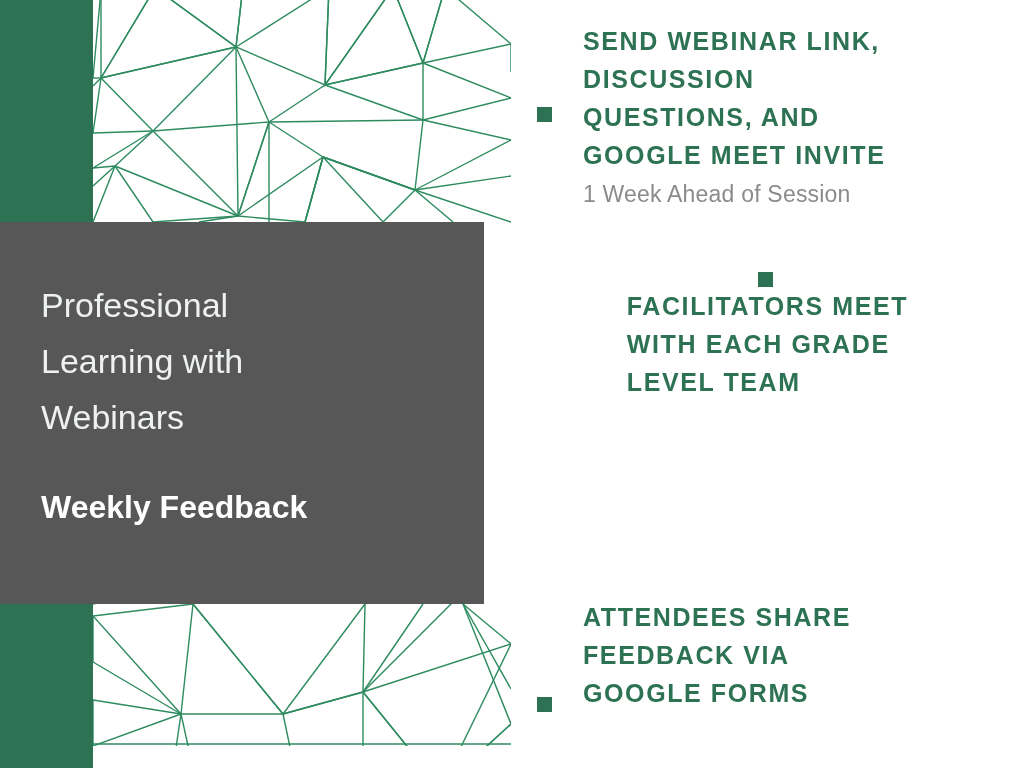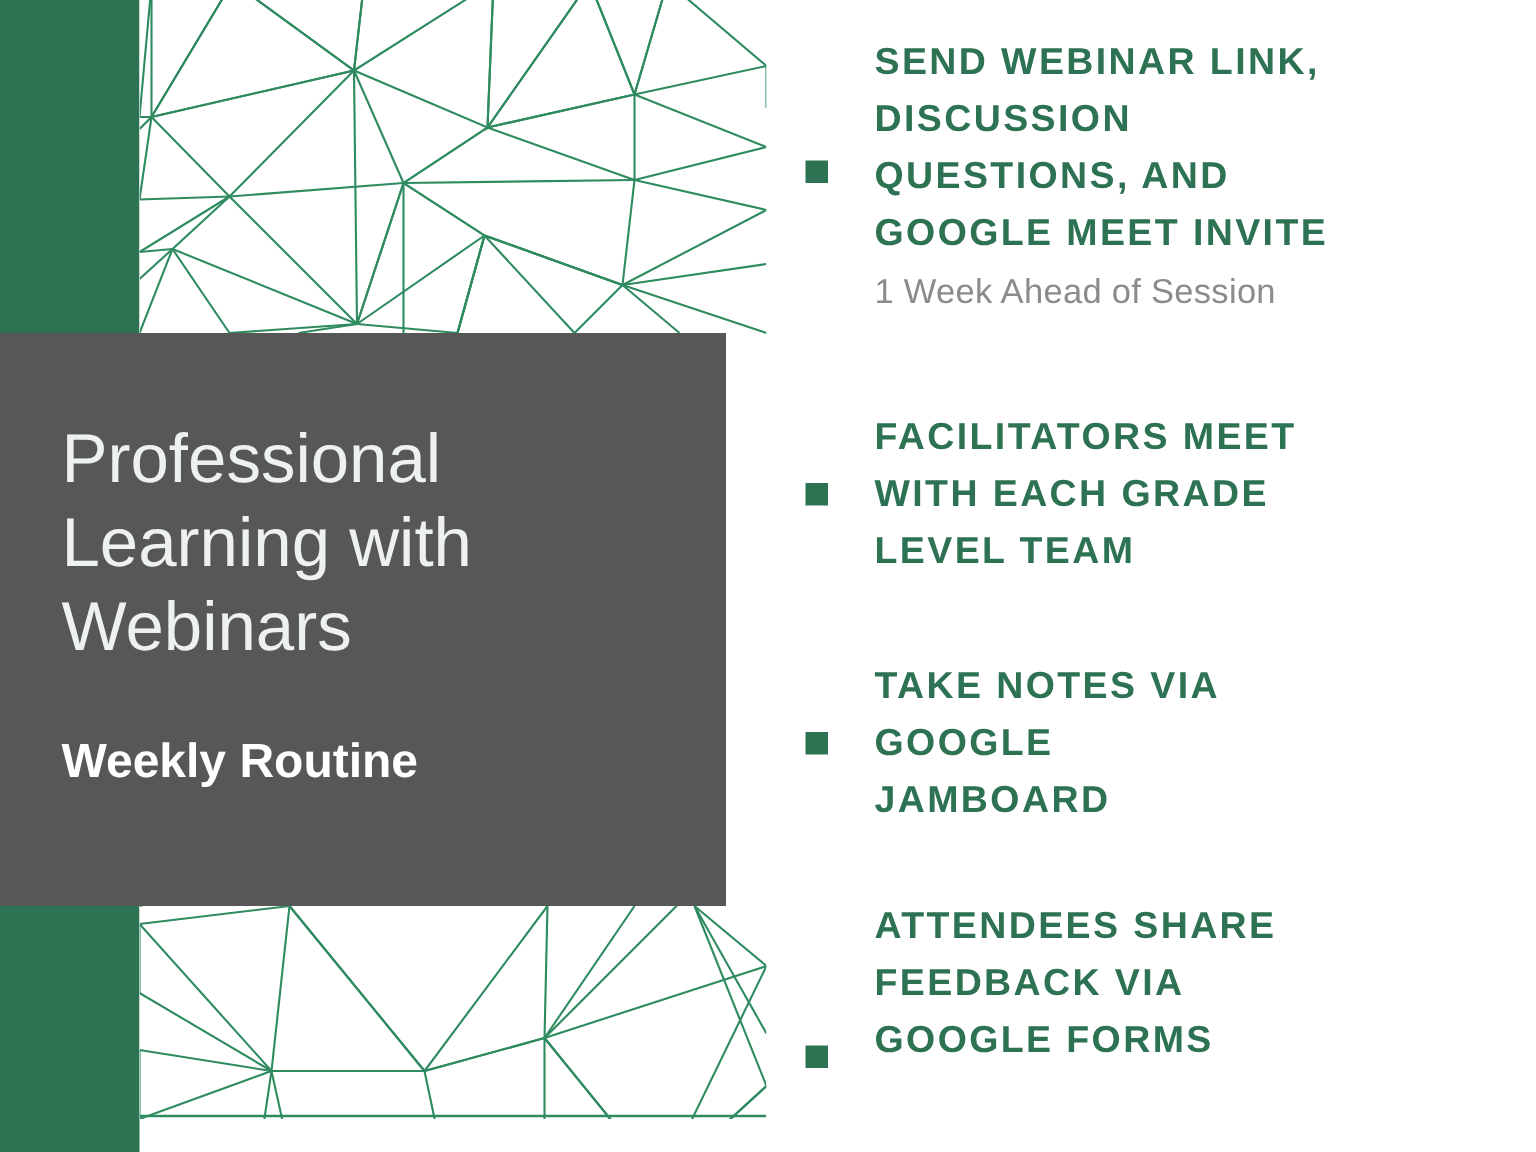--- a/index.html
+++ b/index.html
@@ -54,21 +54,21 @@
     top: 222px;
     width: 484px;
     height: 382px;
     background: #575757;
     box-sizing: border-box;
     padding: 55px 40px 0 41px;
   }
 
   .title-card-heading {
     color: #eef2ee;
-    font-size: 46px;
+    font-size: 34px;
     line-height: 56px;
     font-weight: 300;
     letter-spacing: 0px;
     margin: 0;
     white-space: pre-line;
     max-width: 400px;
   }
 
   .title-card-subheading {
     color: #ffffff;
@@ -124,21 +124,21 @@
     color: #8b8b8b;
     font-size: 23px;
     line-height: 24px;
     font-weight: 400;
     letter-spacing: 0.2px;
     margin: 8px 0 0 0;
   }
 
   
   #bullet-0 { top: 22px; }
-  #bullet-1 { top: 272px; }
+  #bullet-1 { top: 272px; flex-direction: column; }
   #bullet-2 { top: 438px; }
   #bullet-3 { top: 598px; align-items: flex-end; }
 </style>
 </head>
 <body>
 
 <div id="slide">
 
   <div class="green-bar"></div>
 
@@ -245,21 +245,21 @@
       </g>
 
       <line x1="0" y1="744" x2="418" y2="744" stroke="#2e8b5f" stroke-width="1.6"></line>
     </svg>
   </div>
 
   <div class="title-card">
     <div class="title-card-heading">Professional
 Learning with
 Webinars</div>
-    <div class="title-card-subheading">Weekly Routine</div>
+    <div class="title-card-subheading">Weekly Feedback</div>
   </div>
 
   <div class="bullets">
 
     <div class="bullet-row" id="bullet-0">
       <span class="bullet-marker"></span>
       <div class="bullet-body">
         <div class="bullet-title">Send Webinar Link,
 Discussion
 Questions, and
@@ -270,28 +270,20 @@
 
     <div class="bullet-row" id="bullet-1">
       <span class="bullet-marker"></span>
       <div class="bullet-body">
         <div class="bullet-title">Facilitators Meet
 With Each Grade
 Level Team</div>
       </div>
     </div>
 
-    <div class="bullet-row" id="bullet-2">
-      <span class="bullet-marker"></span>
-      <div class="bullet-body">
-        <div class="bullet-title">Take Notes Via
-Google
-Jamboard</div>
-      </div>
-    </div>
 
     <div class="bullet-row" id="bullet-3">
       <span class="bullet-marker"></span>
       <div class="bullet-body">
         <div class="bullet-title">Attendees Share
 Feedback Via
 Google Forms</div>
       </div>
     </div>
 

